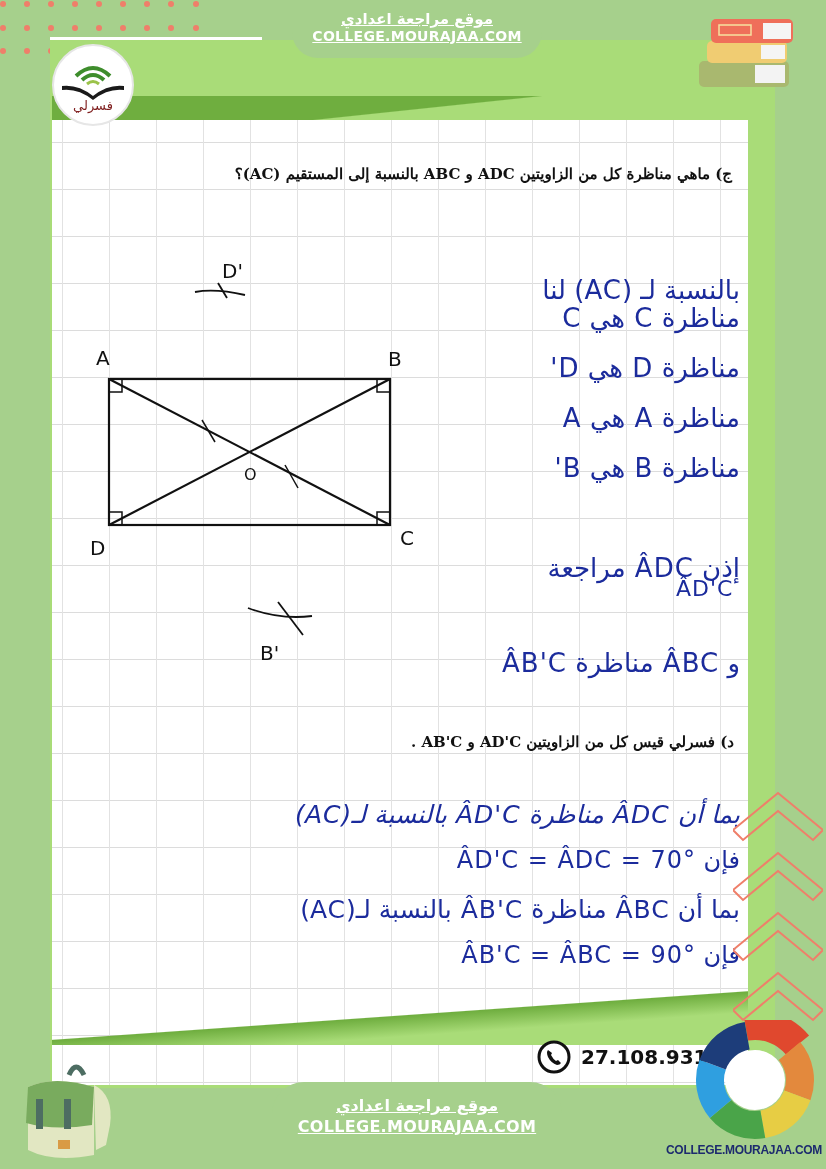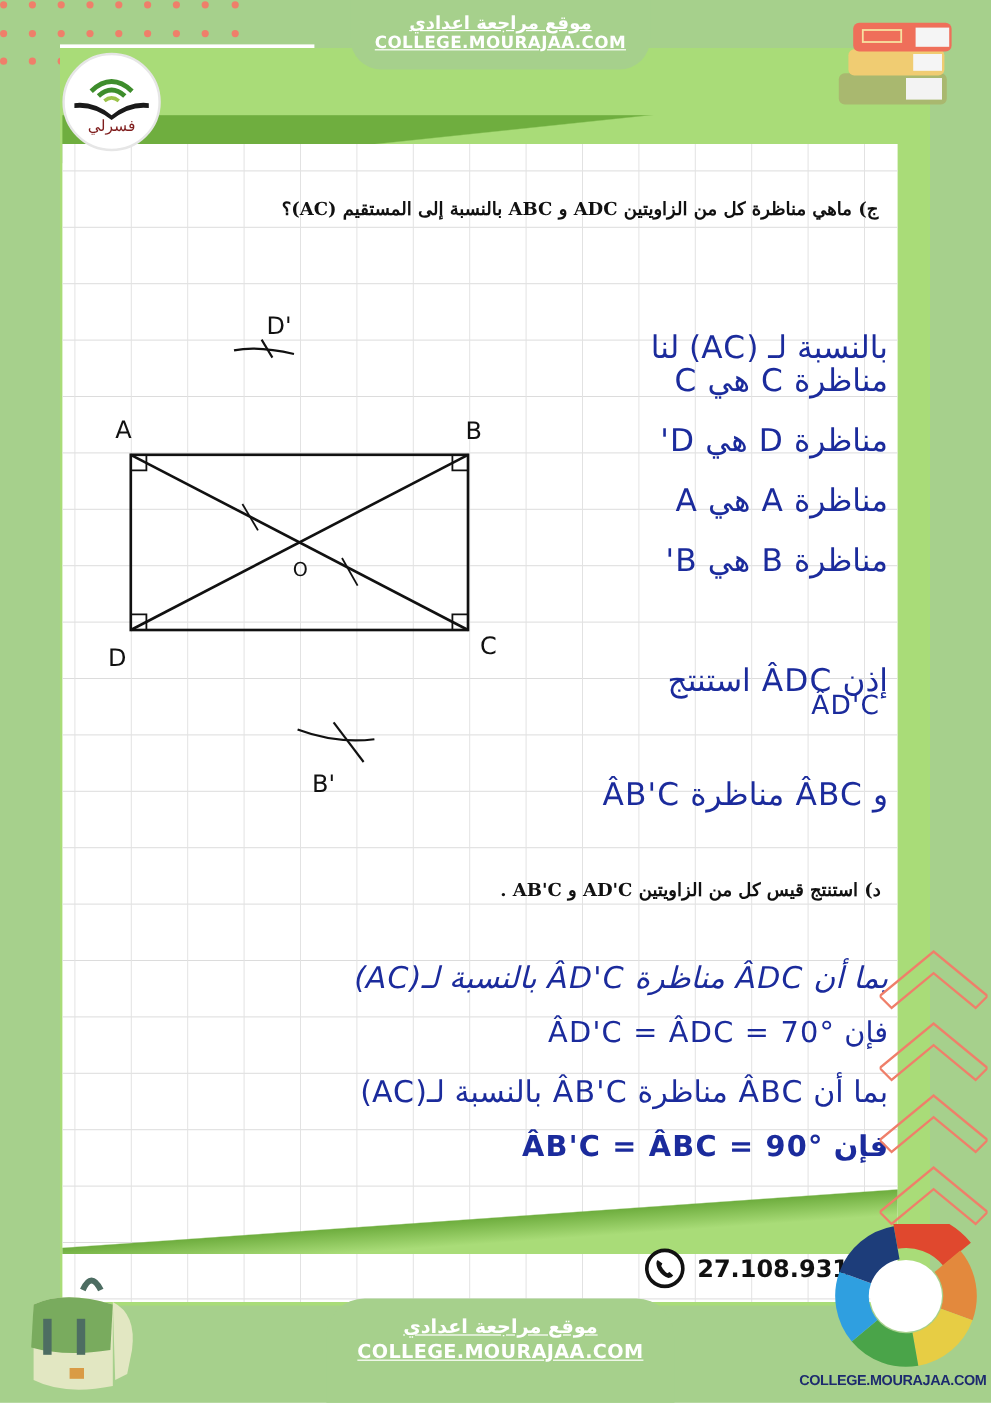--- a/index.html
+++ b/index.html
@@ -176,30 +176,30 @@
     <text x="142" y="38">D'</text>
     <text x="180" y="420">B'</text>
   </g>
 </svg>
 
 <div class="hand" style="right:86px; top:252px;margin-top:23px;">بالنسبة لـ (AC) لنا</div>
 <div class="hand" style="right:86px; top:303px;">مناظرة C هي C</div>
 <div class="hand" style="right:86px; top:353px;">مناظرة D هي D'</div>
 <div class="hand" style="right:86px; top:403px;">مناظرة A هي A</div>
 <div class="hand" style="right:86px; top:453px;">مناظرة B هي B'</div>
-<div class="hand" style="right:86px; top:553px;">إذن ÂDC استنتج</div>
+<div class="hand" style="right:86px; top:553px;">إذن ÂDC مراجعة</div>
 <div class="hand ltr" style="left:676px; top:576px; font-size:22px;">ÂD'C</div>
 <div class="hand" style="right:86px; top:648px;">و ÂBC مناظرة ÂB'C</div>
 
-<div class="question" style="right:92px; top:733px;">د) استنتج قيس كل من الزاويتين AD'C و AB'C .</div>
+<div class="question" style="right:92px; top:733px;">د) فسرلي قيس كل من الزاويتين AD'C و AB'C .</div>
 
 <div class="hand" style="right:86px; top:800px; font-size:25px;font-style:italic;">بما أن ÂDC مناظرة ÂD'C بالنسبة لـ(AC)</div>
 <div class="hand" style="right:86px; top:846px; font-size:24px;">فإن ÂD'C = ÂDC = 70°</div>
 <div class="hand" style="right:86px; top:895px; font-size:25px;">بما أن ÂBC مناظرة ÂB'C بالنسبة لـ(AC)</div>
-<div class="hand" style="right:86px; top:941px; font-size:24px;font-weight:bold;">فإن ÂB'C = ÂBC = 90°</div>
+<div class="hand" style="right:86px; top:941px; font-size:24px;">فإن ÂB'C = ÂBC = 90°</div>
 
 <svg class="chevrons" viewBox="0 0 90 245">
   <g fill="none" stroke="#ef7f6a" stroke-width="2">
     <path d="M0 40 L45 3 L90 40 L80 50 L45 21 L10 50 Z"></path>
     <path d="M0 100 L45 63 L90 100 L80 110 L45 81 L10 110 Z"></path>
     <path d="M0 160 L45 123 L90 160 L80 170 L45 141 L10 170 Z"></path>
     <path d="M0 220 L45 183 L90 220 L80 230 L45 201 L10 230 Z"></path>
   </g>
 </svg>
 

